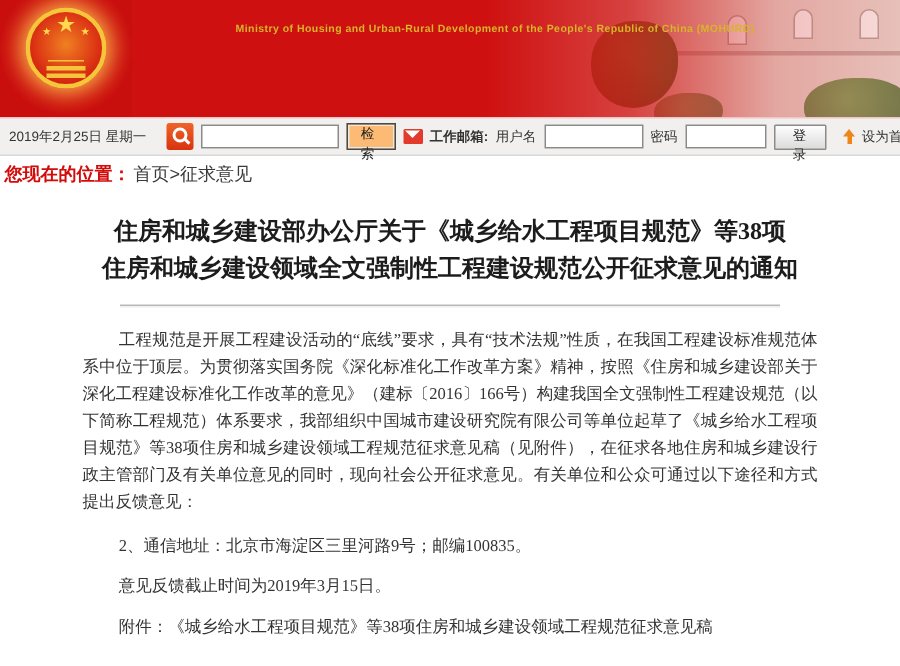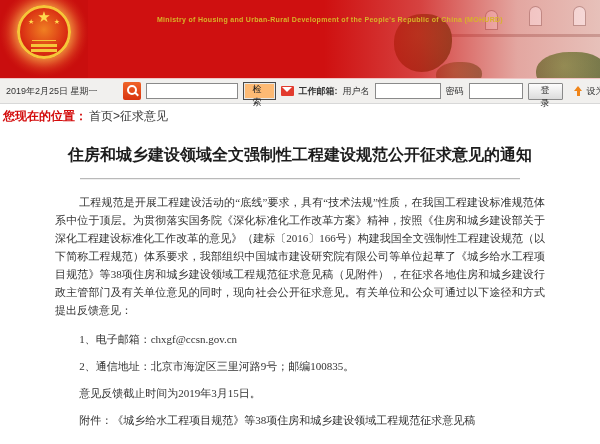--- a/index.html
+++ b/index.html
@@ -38,21 +38,21 @@
               letter-spacing:.5px; text-align:center; line-height:14px; }
 
   .header-titles { position:absolute; left:100px; right:40px; top:9px; text-align:center; z-index:3; }
   .title-cn { font-size:27px; font-weight:bold; letter-spacing:1px; color:#c80b0b; white-space:nowrap;
               text-shadow:-1px -1px 0 #fff, 1px -1px 0 #fff, -1px 1px 0 #fff, 1px 1px 0 #fff, 0 0 4px #fff; }
   .title-en { margin-top:7px; font-size:7px; font-weight:bold; color:#d8b428; letter-spacing:.3px; white-space:nowrap; }
 
   
   .toolbar { height:26px; background:#f1f0ee; border-top:1px solid #f0c5c5; border-bottom:1px solid #d8d8d8;
              display:flex; align-items:center; gap:5px; padding:0 6px; font-size:9px; color:#333; }
-  .tb-date { white-space:nowrap; margin-right:20px; }
+  .tb-date { white-space:nowrap; margin-right:8px; }
   .search-ico { width:18px; height:18px; flex:none; background:linear-gradient(#f06428,#d8330e);
                 border-radius:2px; position:relative; cursor:pointer; }
   .search-ico::before { content:""; position:absolute; left:4px; top:3px; width:6px; height:6px;
                         border:2px solid #fff; border-radius:50%; }
   .search-ico::after { content:""; position:absolute; left:11px; top:11px; width:5px; height:2px;
                        background:#fff; transform:rotate(45deg); }
   .tb-input { height:16px; border:1px solid #8a8a8a; background:#fff; font-size:9px; padding:0 2px; }
   .inp-search { width:92px; }
   .inp-user { width:66px; }
   .inp-pass { width:54px; }
@@ -135,24 +135,24 @@
   </span>
 
 </div>
 
 <div class="crumb-row">
   <span class="crumb-label">您现在的位置：</span>
   <span class="crumb-path">首页&gt;征求意见</span>
 </div>
 
 <div class="article">
+  <div class="a-title">住房和城乡建设部办公厅关于《城乡给水工程项目规范》等38项</div>
   <div class="a-title">住房和城乡建设领域全文强制性工程建设规范公开征求意见的通知</div>
   <div class="divider"></div>
 
   <div class="body-wrap">
     <p class="para">工程规范是开展工程建设活动的“底线”要求，具有“技术法规”性质，在我国工程建设标准规范体系中位于顶层。为贯彻落实国务院《深化标准化工作改革方案》精神，按照《住房和城乡建设部关于深化工程建设标准化工作改革的意见》（建标〔2016〕166号）构建我国全文强制性工程建设规范（以下简称工程规范）体系要求，我部组织中国城市建设研究院有限公司等单位起草了《城乡给水工程项目规范》等38项住房和城乡建设领域工程规范征求意见稿（见附件），在征求各地住房和城乡建设行政主管部门及有关单位意见的同时，现向社会公开征求意见。有关单位和公众可通过以下途径和方式提出反馈意见：</p>
-    <p class="item">1、电子邮箱：chxgf@ccsn.gov.cn</p>
     <p class="item">2、通信地址：北京市海淀区三里河路9号；邮编100835。</p>
     <p class="item">意见反馈截止时间为2019年3月15日。</p>
     <p class="item">附件：《城乡给水工程项目规范》等38项住房和城乡建设领域工程规范征求意见稿</p>
 
   </div>
 </div>
 
 </body></html>

